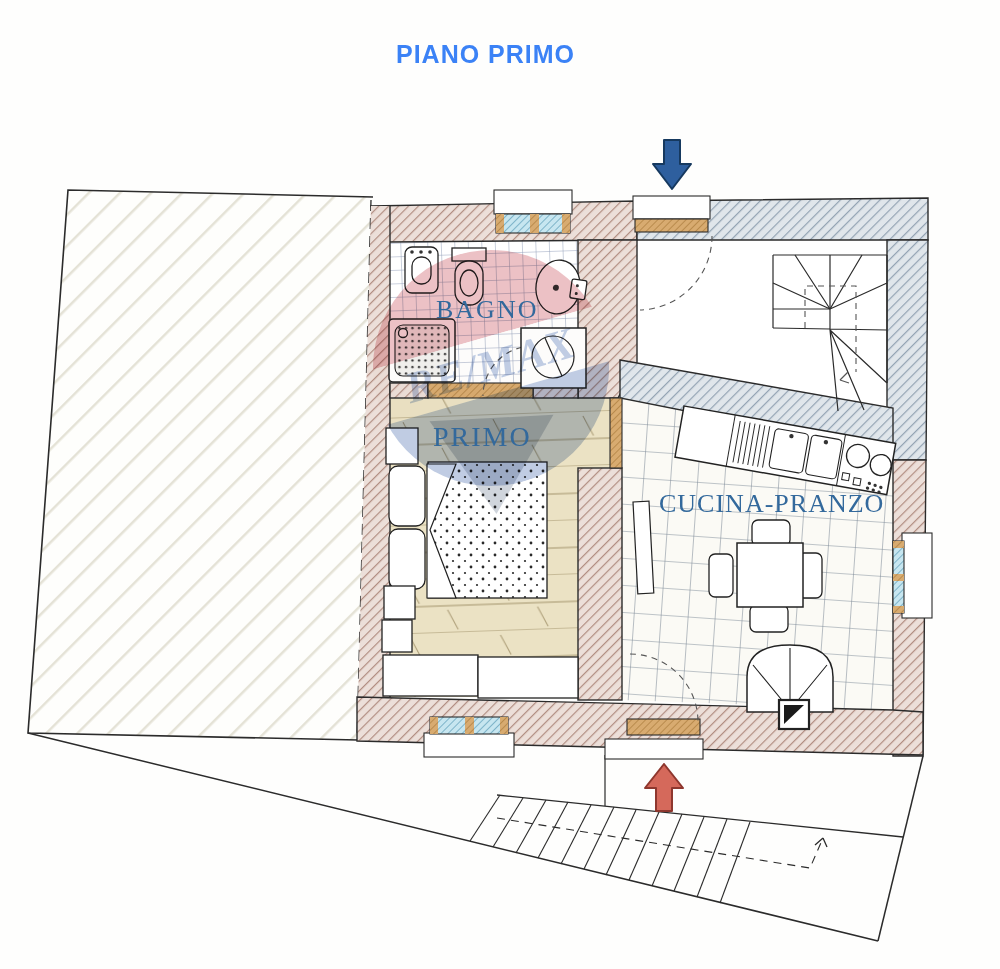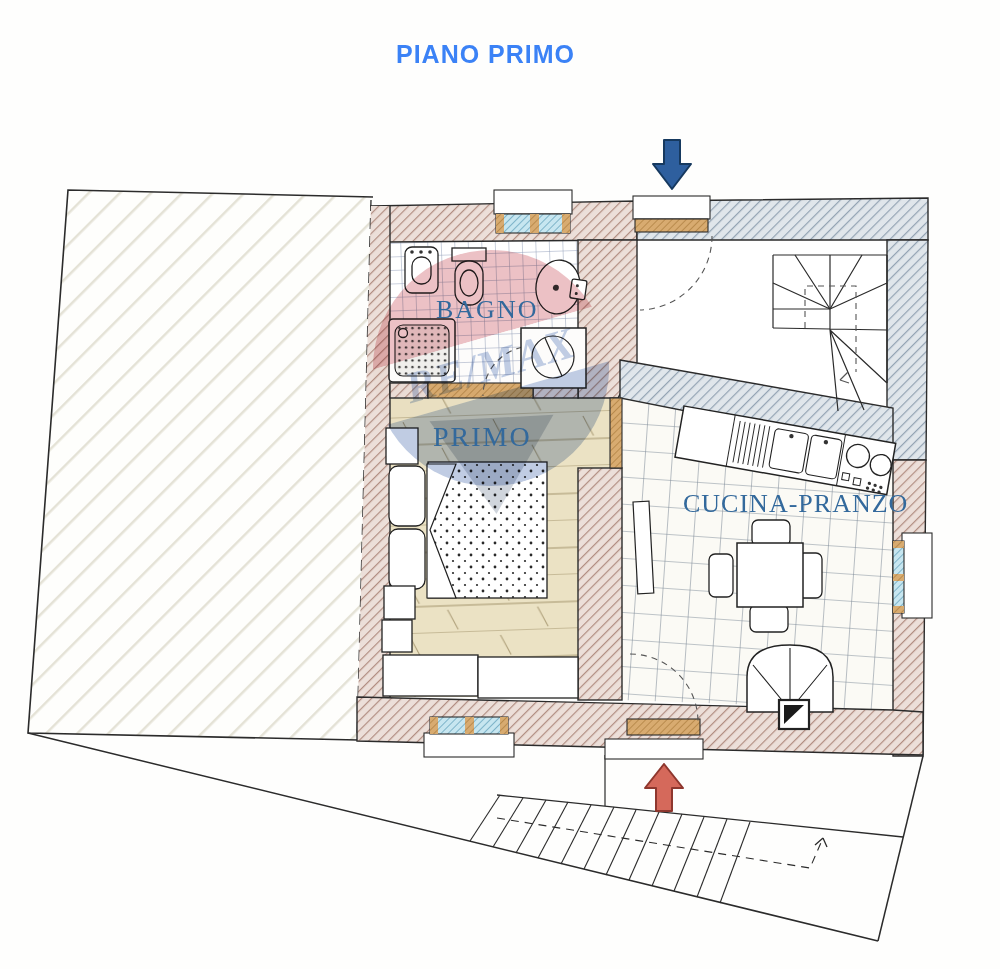--- a/index.html
+++ b/index.html
@@ -5,21 +5,21 @@
   html,body{margin:0;padding:0;background:#ffffff;}
   .stage{position:relative;width:1000px;height:969px;background:#fefefd;overflow:hidden;
          font-family:"Liberation Sans",sans-serif;}
   .stage svg.plan{position:absolute;left:0;top:0;z-index:1;}
   .title{position:absolute;left:396px;top:40px;z-index:5;font-family:"Liberation Sans",sans-serif;
          font-size:25px;font-weight:bold;letter-spacing:1px;color:#3b82f6;white-space:nowrap;}
   .room-label{position:absolute;z-index:5;font-family:"Liberation Serif",serif;
               color:#33699c;white-space:nowrap;}
   .lbl-bagno{left:436px;top:295px;font-size:26px;letter-spacing:2px;}
   .lbl-camera{left:433px;top:421px;font-size:28px;letter-spacing:2px;}
-  .lbl-cucina{left:659px;top:489px;font-size:26px;letter-spacing:1px;margin-left:24px;}
+  .lbl-cucina{left:659px;top:489px;font-size:26px;letter-spacing:1px;}
   .balloon{position:absolute;left:373px;top:250px;width:236px;height:236px;border-radius:50%;
            overflow:hidden;transform:rotate(-16deg);opacity:.33;mix-blend-mode:multiply;z-index:3;}
   .b-top{height:37%;background:#c5424e;}
   .b-mid{height:24%;background:#f8f6f2;display:flex;align-items:center;justify-content:center;}
   .b-bot{height:39%;background:#3d63a8;}
   .b-mid span{font-family:"Liberation Serif",serif;font-weight:bold;font-style:italic;
               font-size:44px;color:#3d63a8;letter-spacing:1px;}
   .balloon-tail{position:absolute;left:432px;top:418px;width:0;height:0;z-index:2;
            border-left:62px solid transparent;border-right:62px solid transparent;
            border-top:96px solid rgba(100,115,140,.30);mix-blend-mode:multiply;transform:rotate(-3deg);}

